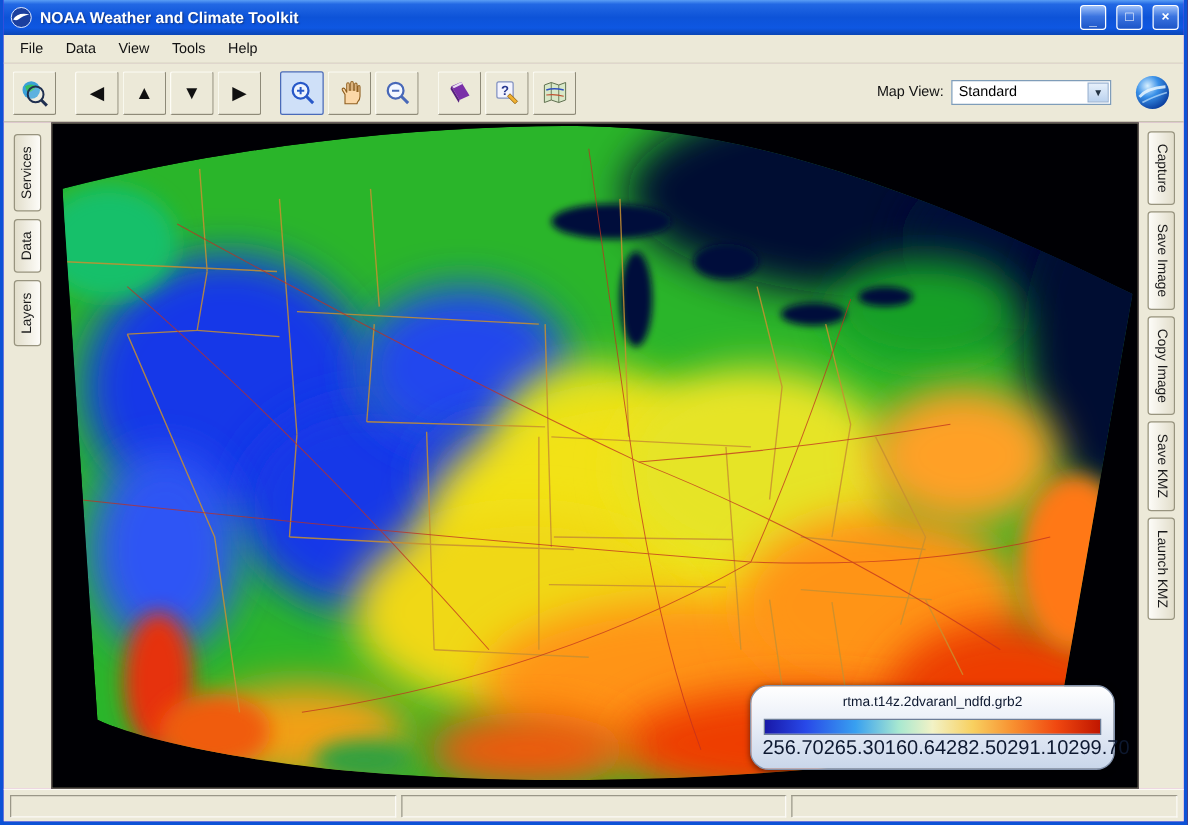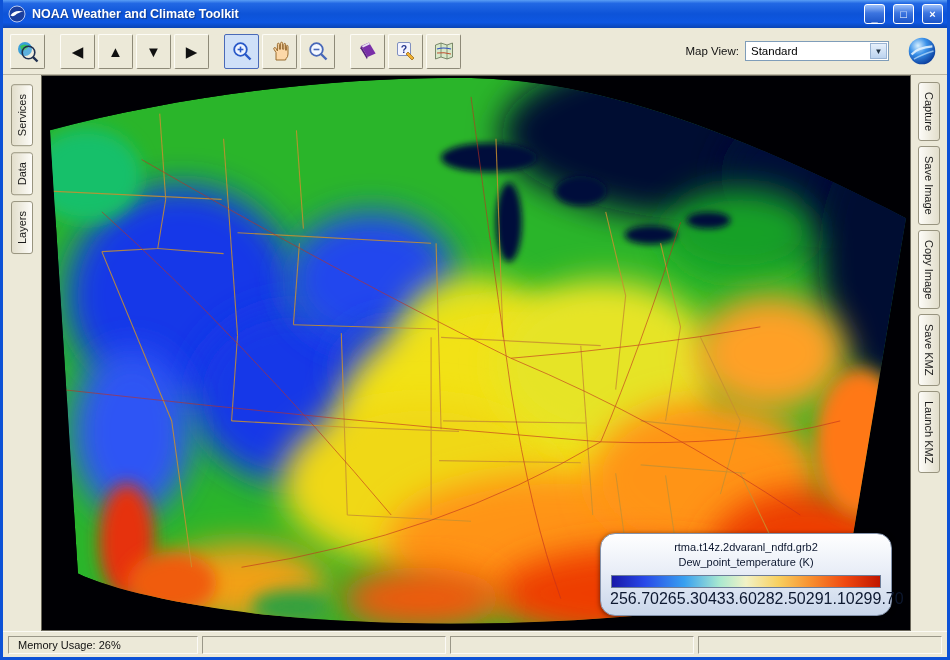--- a/index.html
+++ b/index.html
@@ -60,21 +60,21 @@
     border-radius: 2px;
     display: flex; align-items: center; justify-content: center;
     cursor: pointer;
   }
   .tbtn.selected { background:#cfe0f8; border-color:#4a6ab8; }
   .tbtn .glyph { font-size: 15px; color: #101010; line-height: 1; }
   .tsep { width: 9px; flex: 0 0 9px; }
   .mapview-group { margin-left: auto; display: flex; align-items: center; gap: 6px; }
   .mapview-label { font-size: 11.5px; color: #111; }
   .mapview-select {
-    width: 144px; height: 20px; background: #fff;
+    width: 128px; height: 20px; background: #fff;
     border: 1px solid #7f9db9;
     display: flex; align-items: center; font-size: 11.5px;
     padding-left: 5px; cursor: pointer;
   }
   .mapview-select .val { flex: 1; }
   .dd-arrow {
     width: 17px; height: 16px; margin-right: 1px;
     background: linear-gradient(180deg,#e6f0fb,#bcd3ef);
     border: 1px solid #9ab4d4; font-size: 8px; color: #234;
     display: flex; align-items: center; justify-content: center;
@@ -157,20 +157,27 @@
         <span>_</span>
       </div>
     <div class="tb-btn">
         <span>□</span>
       </div>
     <div class="tb-btn">
         <span>×</span>
       </div>
   </div>
 
+  <div class="menubar">
+    <span class="menu-item">File</span>
+    <span class="menu-item">Data</span>
+    <span class="menu-item">View</span>
+    <span class="menu-item">Tools</span>
+    <span class="menu-item">Help</span>
+  </div>
 
   <div class="toolbar">
     <div class="tbtn">
       <span style="display:flex">
         <svg width="23" height="23" viewBox="0 0 23 23">
           <circle cx="9" cy="9" r="7" fill="#3aa0d8"></circle>
           <path d="M4 6 Q9 3 13 6 Q11 10 6 11 Z" fill="#35c060"></path>
           <circle cx="12.5" cy="12.5" r="6.3" fill="rgba(255,255,255,0.18)" stroke="#203050" stroke-width="1.6"></circle>
           <line x1="16.8" y1="16.8" x2="21.5" y2="21.5" stroke="#203050" stroke-width="2.4"></line>
         </svg>
@@ -378,42 +385,40 @@
             <path d="M 640 140 Q 600 260 560 350"></path>
             <path d="M 470 270 Q 600 260 720 240"></path>
             <path d="M 200 470 Q 400 440 560 350"></path>
             <path d="M 60 130 Q 200 250 350 420"></path>
           </g>
         </g>
       </svg>
 
       <div class="legend">
         <div class="lline">rtma.t14z.2dvaranl_ndfd.grb2</div>
-        <div class="lline">Dew_point_temperature (K)</div>
         <div class="colorbar"></div>
         <div class="ticks">
           <span>256.70</span>
           <span>265.30</span>
-          <span>433.60</span>
+          <span>160.64</span>
           <span>282.50</span>
           <span>291.10</span>
           <span>299.70</span>
         </div>
       </div>
     </div>
 
     <div class="strip right">
       <span class="vtab">Capture</span>
       <span class="vtab">Save Image</span>
       <span class="vtab">Copy Image</span>
       <span class="vtab">Save KMZ</span>
       <span class="vtab">Launch KMZ</span>
     </div>
   </div>
 
   <div class="statusbar">
-    <div class="spanel mem">Memory Usage: 26%</div>
     <div class="spanel fill"></div>
     <div class="spanel fill"></div>
     <div class="spanel fill"></div>
   </div>
 
 </div>
 
 </body></html>

